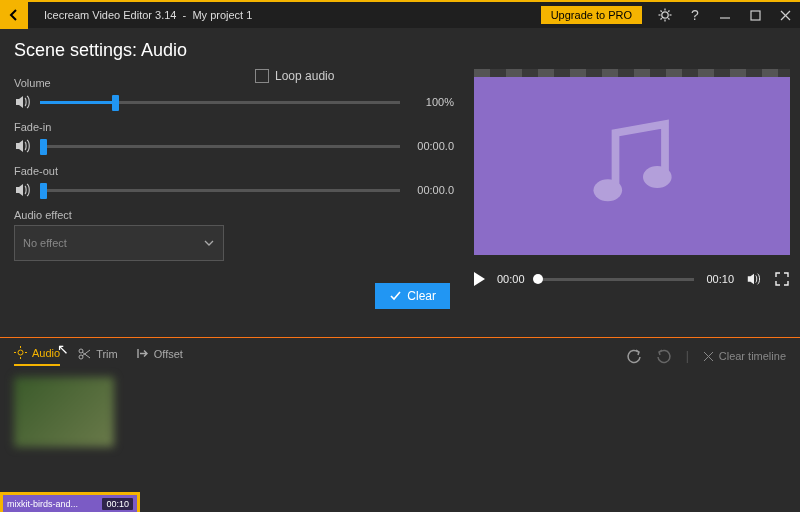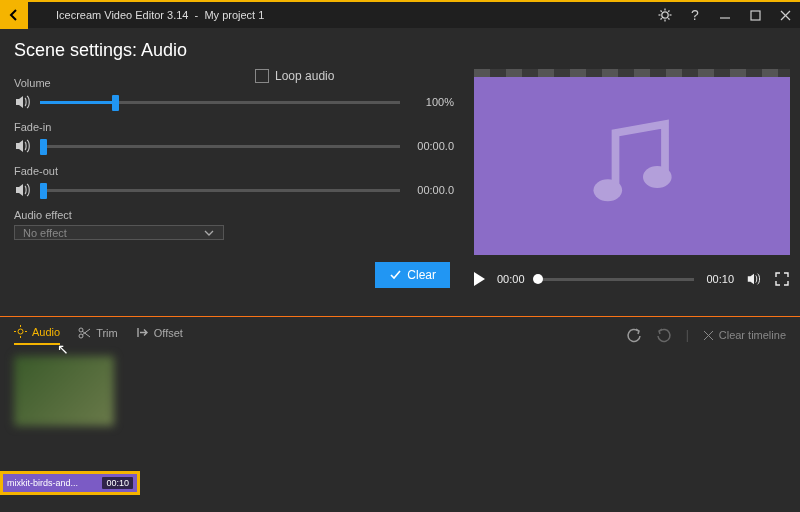--- a/index.html
+++ b/index.html
@@ -1,37 +1,37 @@
 <!DOCTYPE html>
 <html><head>
 <meta charset="utf-8">
 <style>
 *{margin:0;padding:0;box-sizing:border-box;font-family:"Segoe UI",Arial,sans-serif}
 body{background:#2b2b2b;width:800px;height:512px;overflow:hidden;color:#ccc;font-size:12px}
 .titlebar{height:28px;background:#1f1f1f;display:flex;align-items:center;border-top:2px solid #f5b400}
 .back-btn{width:28px;height:28px;background:#f5b400;display:flex;align-items:center;justify-content:center;color:#000}
-.title-text{margin-left:28px;color:#ddd;font-size:11px}
+.title-text{margin-left:16px;color:#ddd;font-size:11px}
 .title-spacer{flex:1}
 .upgrade{background:#f5b400;color:#000;padding:3px 10px;font-size:11px;margin-right:8px;cursor:pointer}
 .win-btn{width:30px;height:28px;display:flex;align-items:center;justify-content:center;color:#ccc;font-size:14px}
 .page-title{padding:12px 14px 6px;font-size:18px;color:#fff;font-weight:400}
 .main{display:flex;padding:0 14px;gap:20px}
 .left{flex:0 0 440px}
 .right{flex:1}
 .label{font-size:11px;color:#bbb;margin-top:10px;margin-bottom:4px}
 .slider-row{display:flex;align-items:center;gap:8px}
 .spk{width:18px;height:18px;display:inline-block}
 .slider{position:relative;flex:1;height:18px;display:flex;align-items:center}
 .track{height:3px;background:#555;width:100%;position:relative}
 .fill{position:absolute;top:0;left:0;height:3px;background:#2196f3}
 .thumb{position:absolute;width:7px;height:16px;background:#2196f3;top:-6px;border-radius:1px}
 .val{width:46px;font-size:11px;text-align:right;color:#ccc}
 .check-row{display:flex;align-items:center;gap:6px;position:absolute;left:255px;top:69px}
 .checkbox{width:14px;height:14px;border:1px solid #888}
-.select{width:210px;height:15px;border:1px solid #555;background:#333;display:flex;align-items:center;padding:0 8px;color:#888;font-size:11px;position:relative;margin-top:2px}
+.select{width:210px;height:36px;border:1px solid #555;background:#333;display:flex;align-items:center;padding:0 8px;color:#888;font-size:11px;position:relative;margin-top:2px}
 .chev{position:absolute;right:8px}
 .done-btn{background:#2196f3;color:#fff;padding:6px 14px;display:inline-flex;align-items:center;gap:6px;font-size:12px;margin-top:22px;float:right;margin-right:4px}
 .preview{width:316px;height:178px;background:#8b6cc7;margin-top:10px;display:flex;align-items:center;justify-content:center;position:relative}
 .preview::before{content:'';position:absolute;top:-8px;left:0;right:0;height:8px;background:repeating-linear-gradient(90deg,#555 0 16px,#3a3a3a 16px 32px)}
 .note{opacity:.35}
 .controls{display:flex;align-items:center;gap:12px;margin-top:16px;color:#eee}
 .play{width:0;height:0;border-left:11px solid #fff;border-top:7px solid transparent;border-bottom:7px solid transparent}
 .prog{flex:1;height:3px;background:#555;position:relative}
 .pdot{width:10px;height:10px;border-radius:50%;background:#fff;position:absolute;left:-4px;top:-4px}
 .ctrltxt{font-size:11px}
@@ -54,20 +54,21 @@
 <div class="titlebar">
   <div class="back-btn">
     <svg width="14" height="14" viewBox="0 0 14 14">
         <path d="M9 2 L4 7 L9 12" stroke="#000" stroke-width="2" fill="none"></path>
       </svg>
   </div>
   <div class="title-text">
     <span>Icecream Video Editor 3.14</span>&nbsp;&nbsp;<span>-</span>&nbsp;&nbsp;<span>My project 1</span>
   </div>
   <div class="title-spacer"></div>
+  <div class="upgrade">Upgrade to PRO</div>
   <div class="win-btn">
       <svg width="14" height="14" viewBox="0 0 14 14">
         <circle cx="7" cy="7" r="3.2" fill="none" stroke="#ccc" stroke-width="1.3"></circle>
         <g stroke="#ccc" stroke-width="1.3">
           <line x1="7" y1="0.5" x2="7" y2="2.5"></line>
           <line x1="7" y1="11.5" x2="7" y2="13.5"></line>
           <line x1="0.5" y1="7" x2="2.5" y2="7"></line>
           <line x1="11.5" y1="7" x2="13.5" y2="7"></line>
           <line x1="2.5" y1="2.5" x2="3.8" y2="3.8"></line>
           <line x1="10.2" y1="10.2" x2="11.5" y2="11.5"></line>

